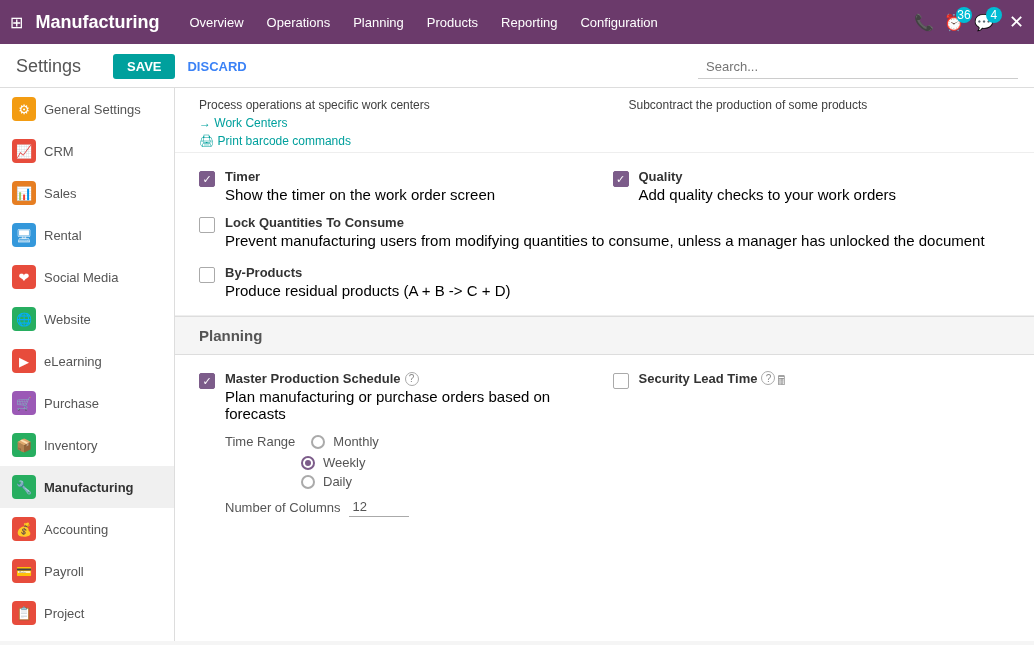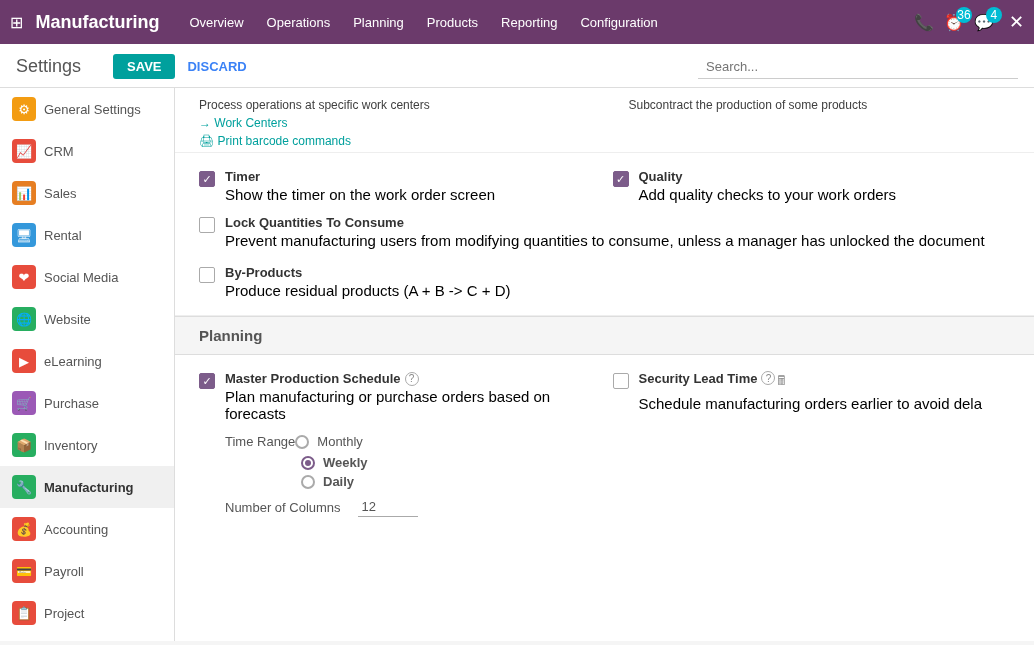--- a/index.html
+++ b/index.html
@@ -206,21 +206,21 @@
     }
     .radio-circle.selected { border-color: #7c5c8a; }
     .radio-circle.selected::after {
       content: '';
       width: 6px; height: 6px;
       background: #7c5c8a;
       border-radius: 50%;
     }
 
     .number-columns {
-      display: flex; align-items: center; gap: 17px;
+      display: flex; align-items: center; gap: 8px;
       margin-top: 8px; font-size: 13px; color: #555;
     }
     .number-input {
       border: none;
       border-bottom: 1px solid #aaa;
       width: 60px;
       padding: 2px 4px;
       font-size: 13px;
       color: #555;
       outline: none;
@@ -414,28 +414,28 @@
                 <div>
                   <div style="display:flex;align-items:center;">
                     <span class="setting-label">Master Production Schedule</span>
                     <span class="question-icon">?</span>
                   </div>
                   <div class="setting-desc">Plan manufacturing or purchase orders based on forecasts</div>
                 </div>
               </div>
 
               <div style="margin-top:12px; margin-left:26px;">
-                <div style="display:flex;align-items:center;gap:0;margin-bottom:6px;">
+                <div style="display:flex;align-items:center;gap:16px;margin-bottom:6px;">
                   <span class="time-range-label">Time Range</span>
                   <div class="radio-item">
                     <div class="radio-circle"></div>
                     <span>Monthly</span>
                   </div>
                 </div>
-                <div style="margin-left:76px;font-weight:bold;">
+                <div style="margin-left:76px;">
                   <div class="radio-item" style="margin-bottom:4px;">
                     <div class="radio-circle selected"></div>
                     <span>Weekly</span>
                   </div>
                   <div class="radio-item">
                     <div class="radio-circle"></div>
                     <span>Daily</span>
                   </div>
                 </div>
 
@@ -448,21 +448,20 @@
 
             <div>
               <div class="setting-item">
                 <div class="setting-checkbox"></div>
                 <div>
                   <div style="display:flex;align-items:flex-start;">
                     <span class="setting-label">Security Lead Time</span>
                     <span class="question-icon">?</span>
                     <span class="calc-icon">🖩</span>
                   </div>
-                  <div class="setting-desc">Schedule manufacturing orders earlier to avoid dela</div>
                 </div>
               </div>
             </div>
 
           </div>
         </div>
       </div>
 
     </div>
   </div>

